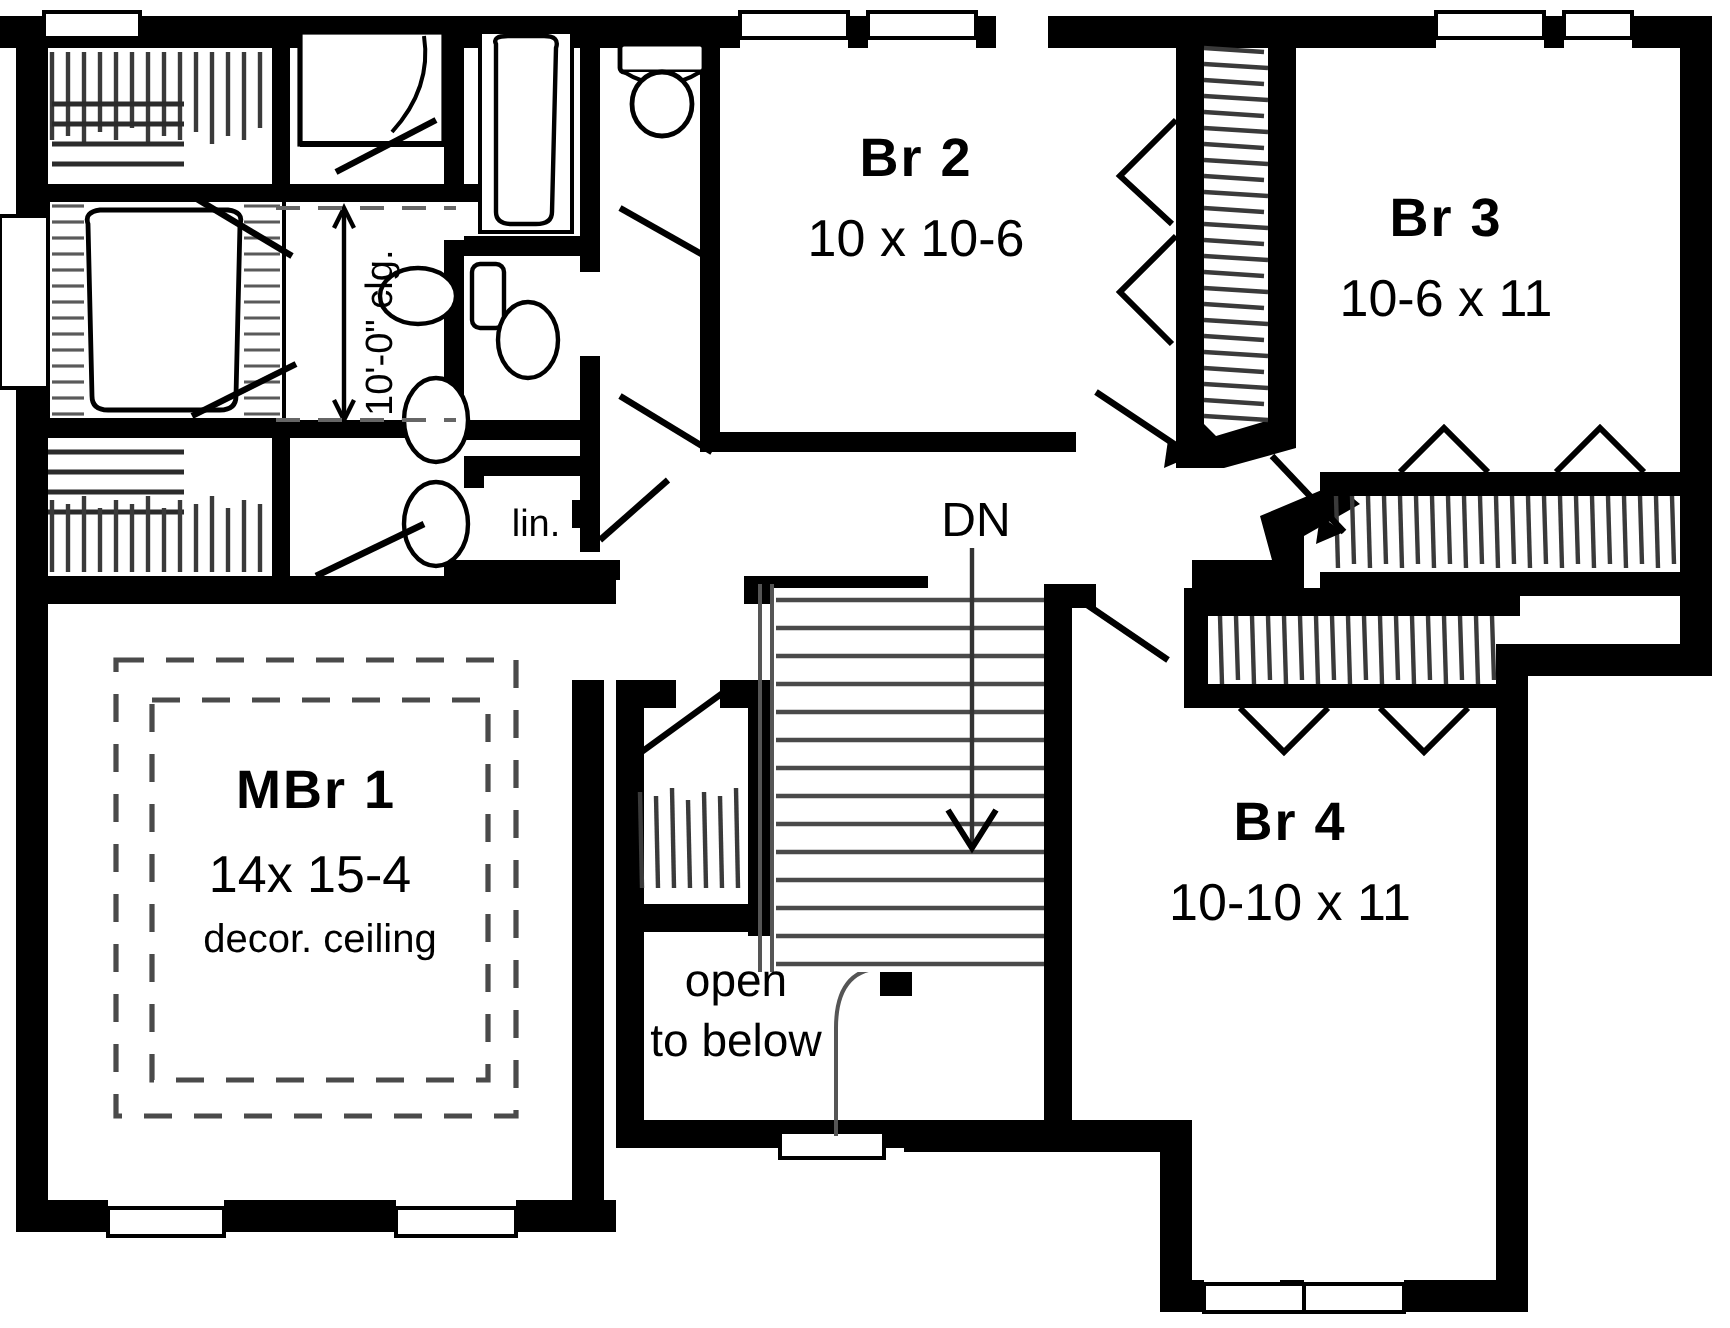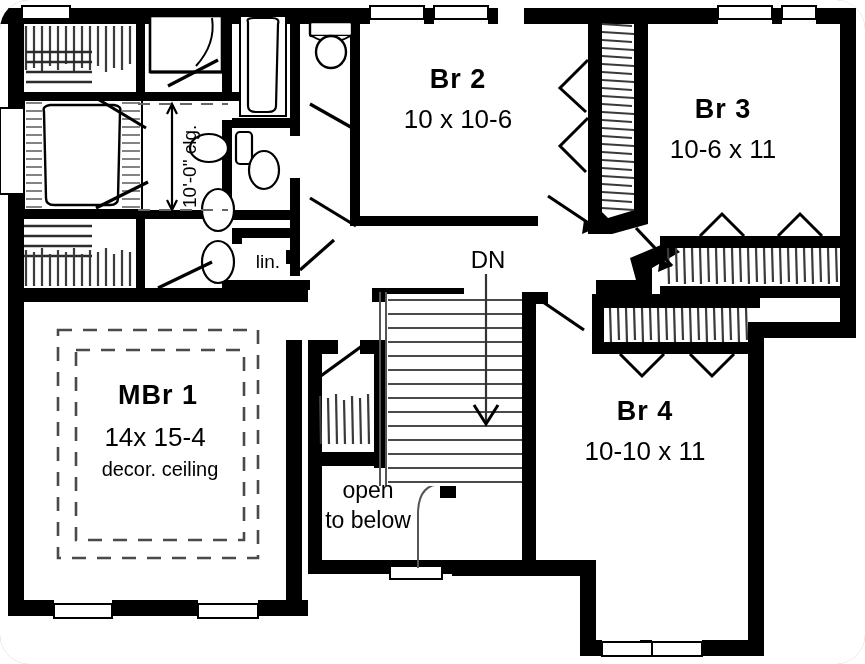--- a/index.html
+++ b/index.html
@@ -1,17 +1,17 @@
 <!DOCTYPE html>
 <html><head>
 <meta charset="utf-8">
 <style>
   html,body{margin:0;padding:0;background:#ffffff;}
   body{font-family:"Liberation Sans",sans-serif;}
-  #plan-wrap{position:relative;width:865px;height:664px;background:#a3a3a3;overflow:hidden;border-radius:29px;}
+  #plan-wrap{position:relative;width:865px;height:664px;background:#a3a3a3;overflow:hidden;}
   #plan-svg{display:block;width:865px;height:664px;}
   .rm-label{font-family:"Liberation Sans",sans-serif;font-weight:bold;fill:#000;}
   .rm-name{font-size:27px;letter-spacing:1px;}
   .rm-dim{font-size:26px;font-weight:normal;}
   .sm-label{font-size:20px;font-weight:normal;fill:#000;font-family:"Liberation Sans",sans-serif;}
   .tiny-label{font-size:19px;font-weight:normal;fill:#000;font-family:"Liberation Sans",sans-serif;}
   .clg-label{font-size:19px;font-weight:normal;fill:#000;font-family:"Liberation Sans",sans-serif;}
 </style>
 </head>
 <body>

